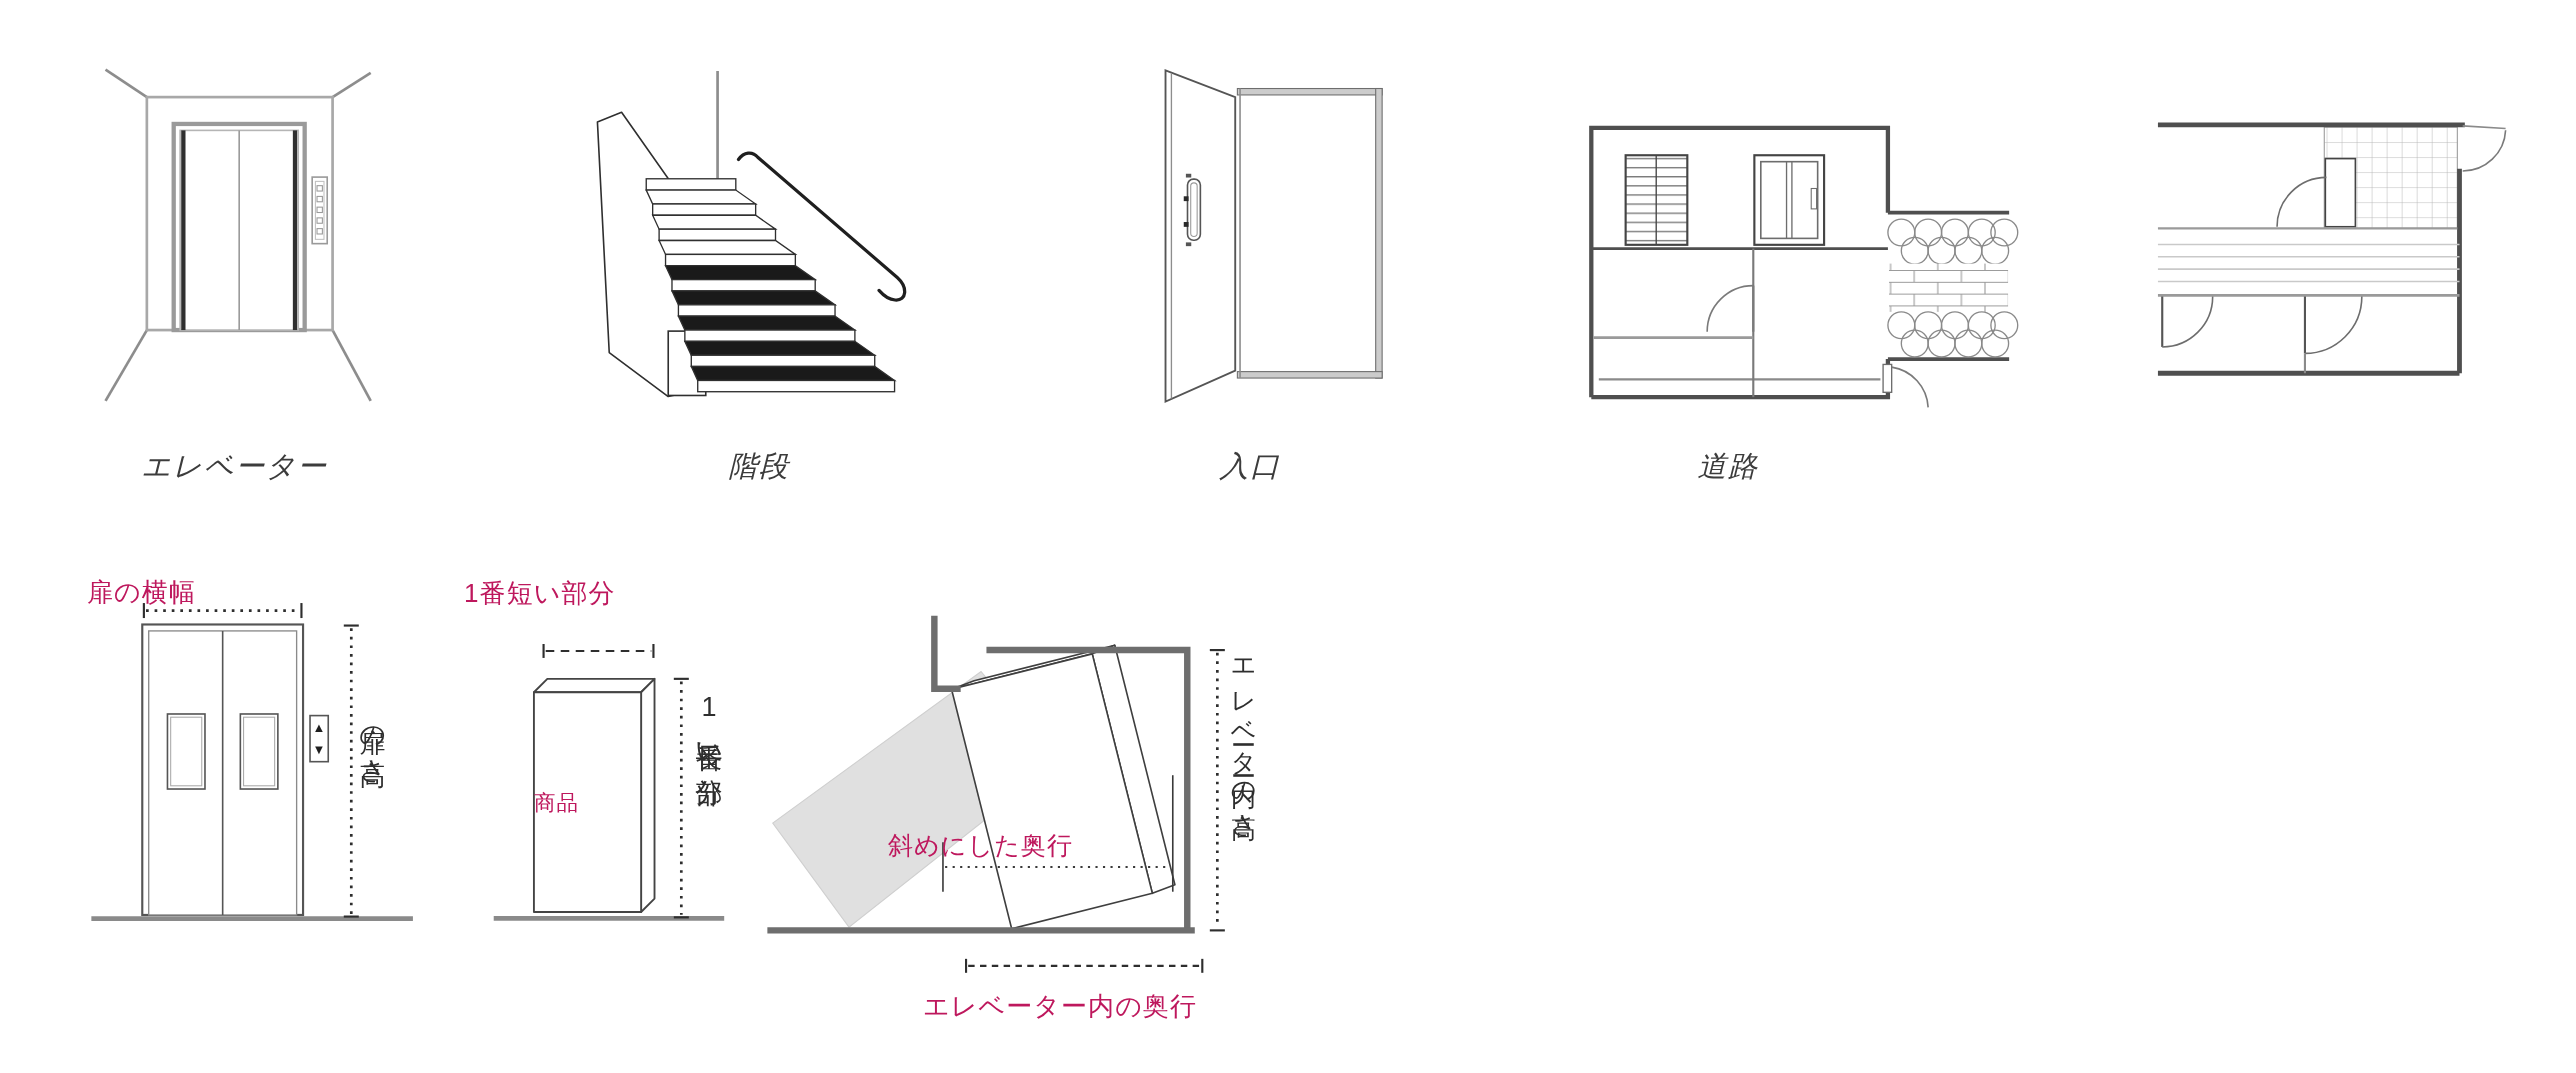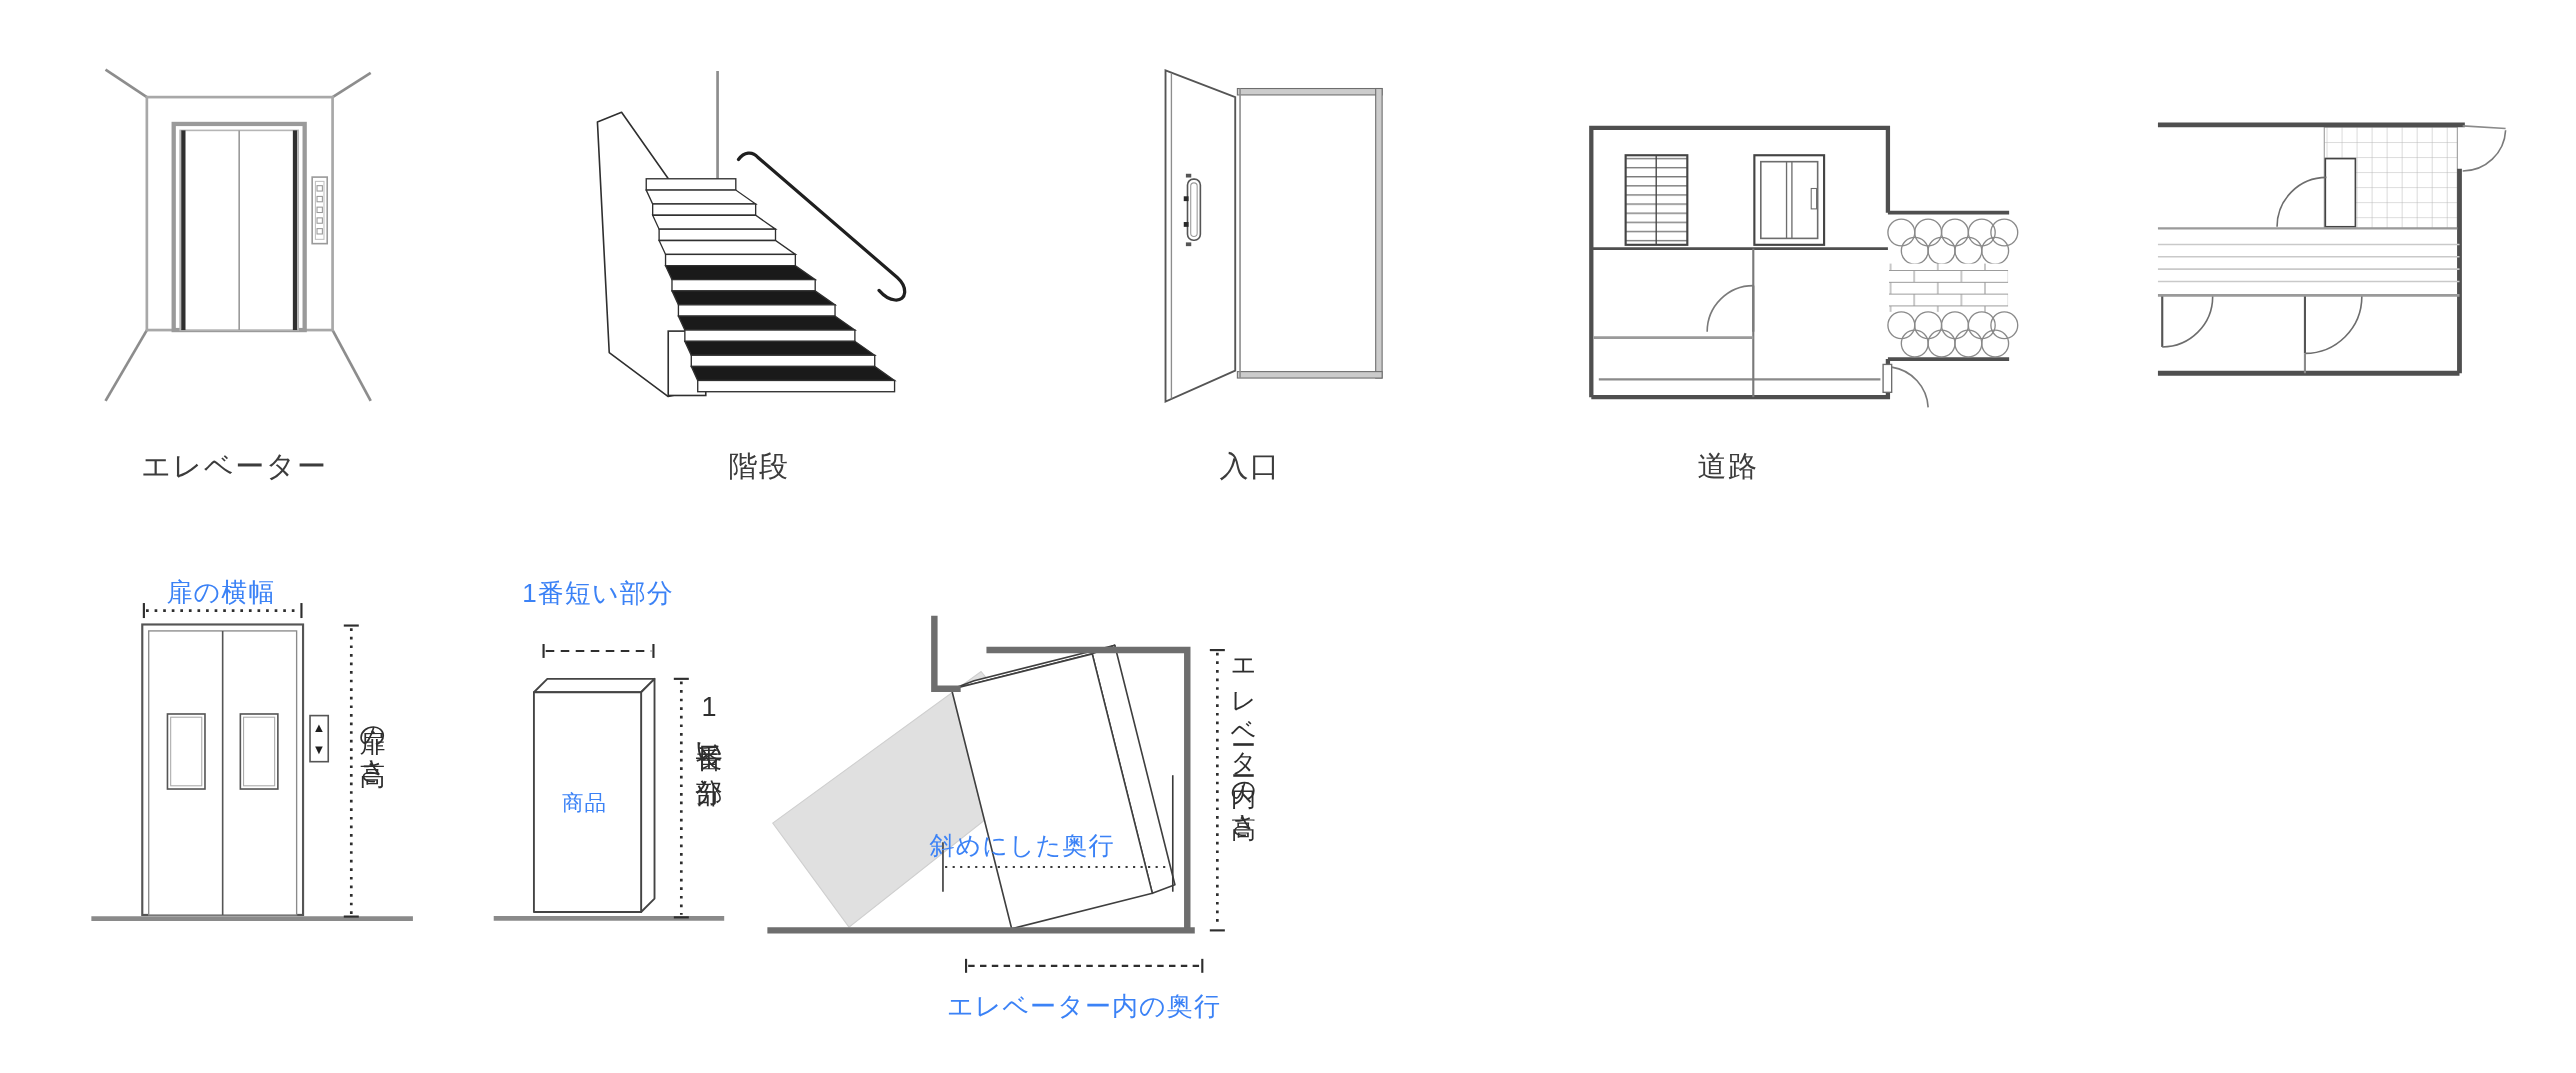--- a/index.html
+++ b/index.html
@@ -3,24 +3,24 @@
 <meta charset="utf-8">
 <style>
   html,body{margin:0;padding:0;background:#ffffff;}
   #canvas{
     position:relative;width:2576px;height:1073px;background:#ffffff;overflow:hidden;
     font-family:"Liberation Sans","DejaVu Sans",sans-serif;color:#333333;
   }
   .fig{position:absolute;}
   .caption{
     position:absolute;text-align:center;font-size:29px;color:#3c3c3c;
-    letter-spacing:1.6px;white-space:nowrap;
+    letter-spacing:1.6px;white-space:nowrap;font-style:italic;
   }
   .dimlabel{
-    position:absolute;font-size:26px;color:#3b82f6;text-align:center;white-space:nowrap;
+    position:absolute;font-size:26px;color:#be185d;text-align:left;white-space:nowrap;
     letter-spacing:1.1px;
   }
   .dimlabel.small{font-size:25px;}
   .vlabel{
     position:absolute;font-size:26px;color:#2e2e2e;white-space:nowrap;letter-spacing:1.1px;
     writing-mode:vertical-rl;text-orientation:mixed;
   }
   .vlabel.upright{text-orientation:upright;}
   .btn-glyph{
     position:absolute;width:18px;text-align:center;font-size:13px;color:#1e1e1e;line-height:1;

